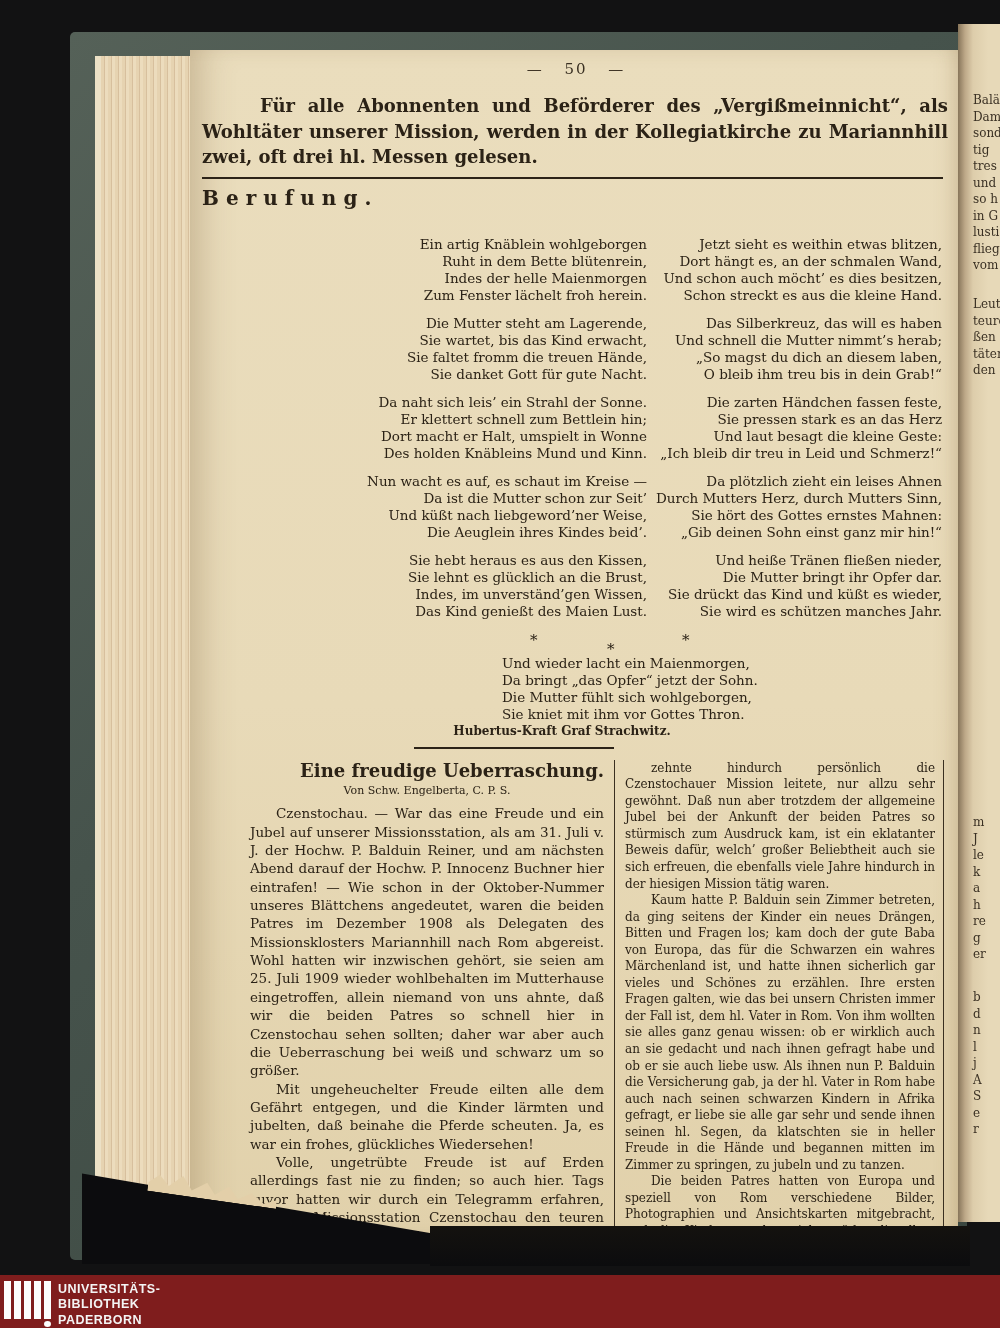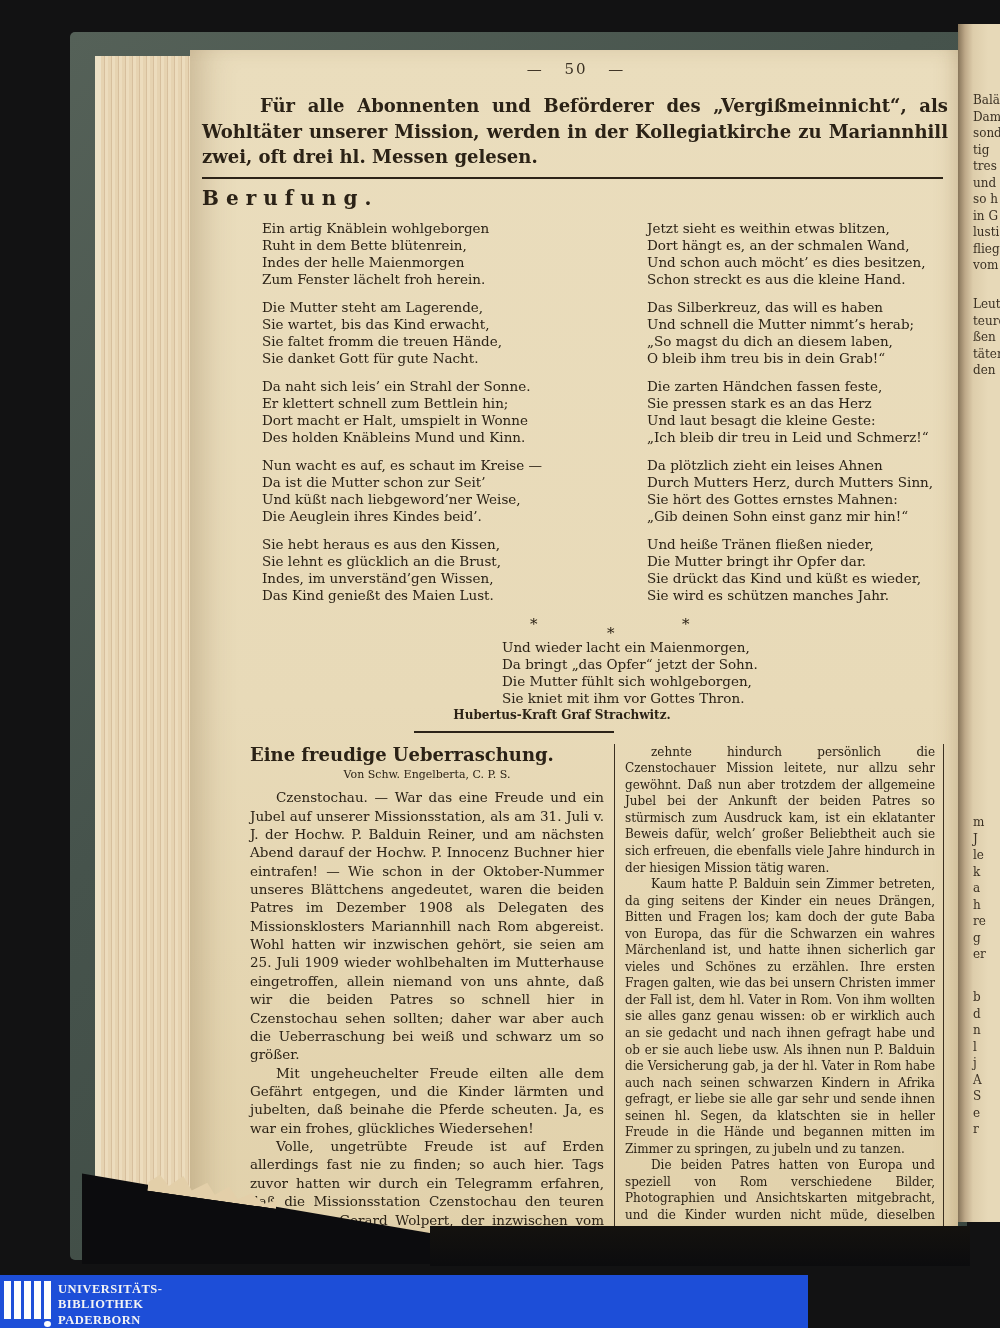--- a/index.html
+++ b/index.html
@@ -34,21 +34,21 @@
             word-spacing:14px; }
 
   .notice { margin-top:15px; font-weight:bold; font-size:18px; line-height:1.42;
             text-indent:58px; padding-right:2px; text-align:justify; }
 
   .rule { margin-top:7px; height:2px; background:#2c2318; width:99%; }
 
   .poem-title { margin-top:7px; text-align:left; font-size:20px; font-weight:bold;
                 letter-spacing:7px; }
 
-  .poem-cols { display:flex; margin-top:10px; }
+  .poem-cols { display:flex; margin-top:26px;text-align:right; }
   .poem-col { font-size:13.5px; line-height:1.26; white-space:nowrap; }
   .poem-col.left  { margin-left:60px; width:385px; }
   .poem-col.right { width:295px; }
   .stanza { margin-bottom:11px; }
 
   .stars { position:relative; height:24px; font-size:15px; }
   .stars span { position:absolute; }
   .stars .s1 { left:328px; top:0; }
   .stars .s2 { left:480px; top:0; }
   .stars .s3 { left:405px; top:9px; }
@@ -61,21 +61,21 @@
 
   .end-rule { width:200px; height:2px; background:#2c2318; margin:9px 0 11px 212px; }
 
   .article { display:flex; align-items:stretch; }
   .art-col p { text-align:justify; text-indent:26px; }
   .art-left  { width:412px; padding-left:48px; padding-right:10px;
                font-size:13.5px; line-height:1.36; }
   .art-right { width:330px; padding-left:10px; padding-right:8px;
                border-left:1.5px solid #3a2f20; border-right:1.5px solid #3a2f20;
                font-size:12px; line-height:1.38; }
-  .art-title { text-align:left; font-size:18px; font-weight:bold; line-height:1.2; }
+  .art-title { text-align:right; font-size:18px; font-weight:bold; line-height:1.2; }
   .byline { text-align:center; font-size:11px; font-weight:normal; margin:3px 0 5px 0; }
 
   
   .sliver { position:absolute; left:958px; top:24px; width:42px; height:1198px;
             background:linear-gradient(90deg,#87755a 0px,#bda888 7px,#ddcdab 15px,#e7d9b8 30px);
             overflow:hidden; }
   .frag { position:absolute; left:15px; font-size:12px; line-height:1.38;
           color:#3a3023; white-space:nowrap; }
   .frag.g1 { top:68px; }
   .frag.g2 { top:272px; }
@@ -87,22 +87,22 @@
           background:#0c0c0e;
           clip-path:polygon(0 22%, 100% 78%, 100% 100%, 0 100%); }
   .torn-jag { position:absolute; left:148px; top:1178px; width:130px; height:22px;
               background:#e3cfa9;
               clip-path:polygon(0 60%,8% 20%,16% 65%,26% 10%,34% 70%,45% 25%,52% 75%,62% 30%,70% 80%,80% 45%,90% 85%,100% 60%,100% 100%,0 100%);
               transform:rotate(8deg); }
   .bottom-shadow { position:absolute; left:430px; top:1226px; width:540px; height:40px;
                    background:linear-gradient(180deg,#14120f 0%, #0c0c0e 100%); }
 
   
-  .footer { position:absolute; left:0; top:1275px; width:808px; height:53px;
-            background:#1d4ed8; font-family:Liberation Serif, serif; }
+  .footer { position:absolute; left:0; top:1275px; width:1000px; height:53px;
+            background:#7f1d1d; font-family:Liberation Sans, sans-serif; }
   .bars { position:absolute; left:4px; top:6px; width:48px; height:44px; }
   .bars i { position:absolute; top:0; width:7px; height:38px; background:#fdfdfd; }
   .bars i:nth-child(1){left:0;} .bars i:nth-child(2){left:10px;}
   .bars i:nth-child(3){left:20px;} .bars i:nth-child(4){left:30px;}
   .bars i:nth-child(5){left:40px;}
   .bars .dot { position:absolute; left:40px; top:40px; width:7px; height:7px;
                background:#fdfdfd; border-radius:50%; height:6px; }
   .libtext { position:absolute; left:58px; top:7px; color:#f4f4f4; font-size:12.5px;
              font-weight:bold; letter-spacing:.5px; line-height:1.22; }
 </style>

